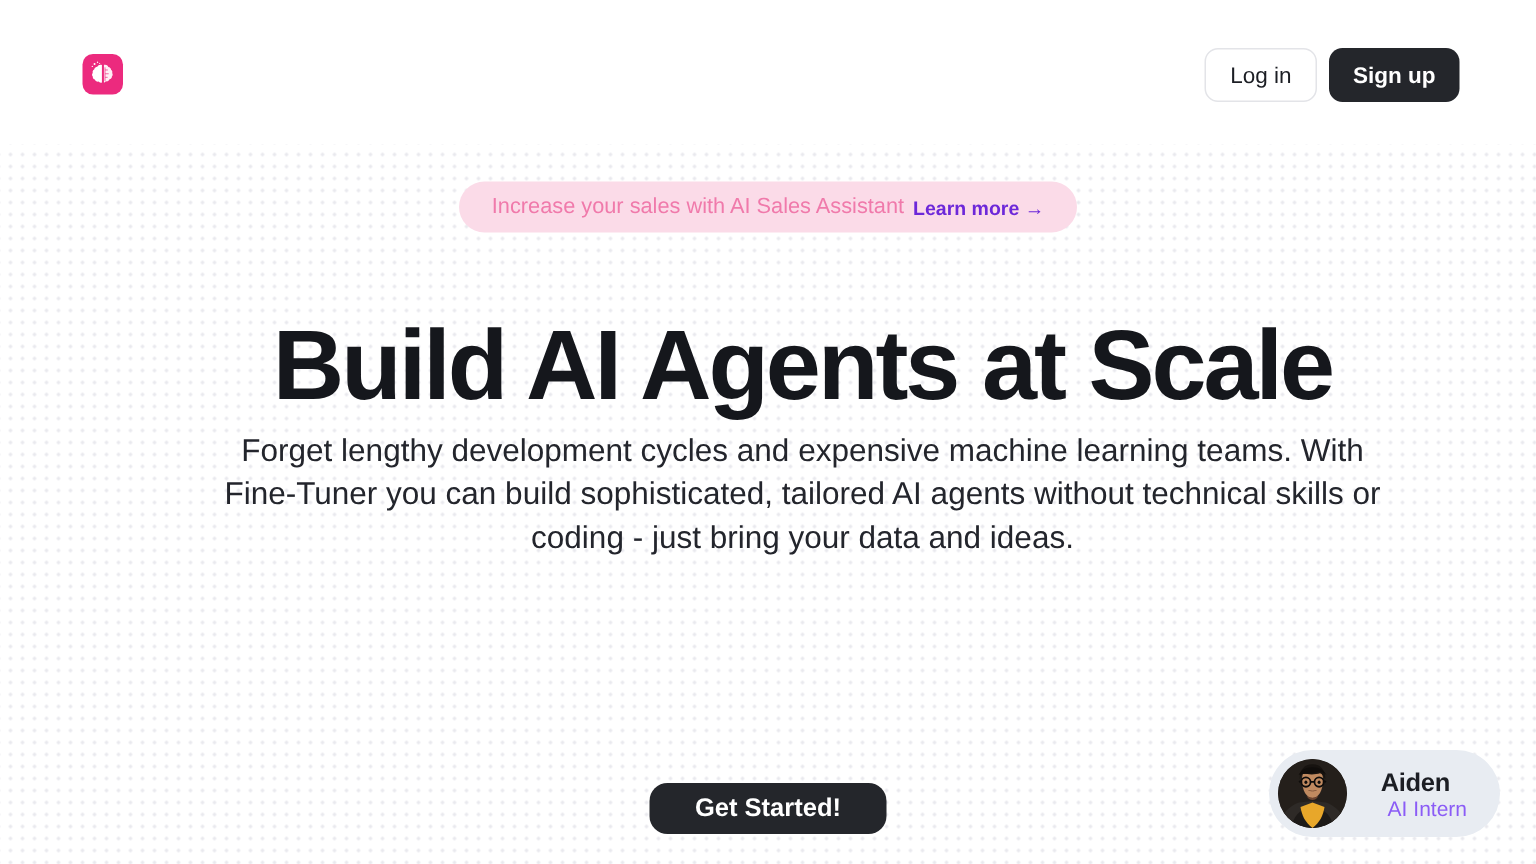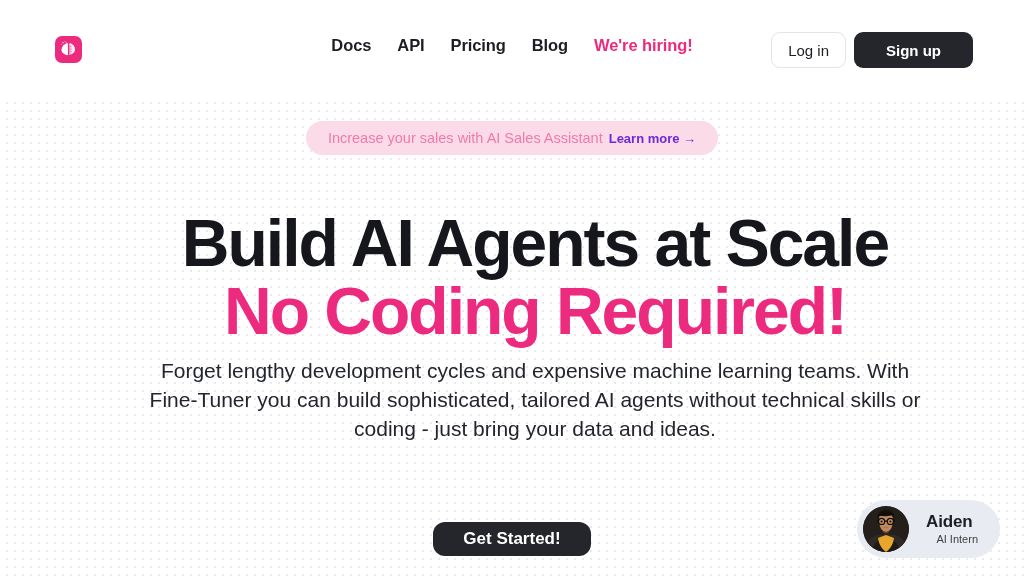--- a/index.html
+++ b/index.html
@@ -67,21 +67,21 @@
     border-radius: 9px;
     background: #ffffff;
     color: #1c1e24;
     font-family: "Liberation Sans", sans-serif;
     font-size: 15px; font-weight: 500;
     display: flex; align-items: center; justify-content: center;
     cursor: pointer;
     text-align: center;
   }
   #signup-button {
-    height: 36px; padding: 0 32px;
+    height: 36px; padding: 0 16px;
     border: none;
     border-radius: 9px;
     background: #24262b;
     color: #ffffff;
     font-family: "Liberation Sans", sans-serif;
     font-size: 15px; font-weight: 600;
     display: flex; align-items: center; justify-content: center;
     cursor: pointer;
   }
   
@@ -178,22 +178,22 @@
     background: #2a2520;
   }
   #chat-avatar svg { display: block; }
   #chat-name {
     font-size: 17px; font-weight: 700;
     color: #1c1e24; line-height: 19px;
     letter-spacing: -0.2px;
     text-align: center;
   }
   #chat-role {
-    font-size: 11px;
-    color: #404040; line-height: 16px; margin-left: 16px;
+    font-size: 14px;
+    color: #8b5cf6; line-height: 16px; margin-left: 16px;
   }
 </style>
 </head>
 <body>
 
 <div id="page">
 
   <div id="dot-grid"></div>
 
   <div id="header">
@@ -210,44 +210,36 @@
         </g>
         <g stroke="#ec2a7e" stroke-width="0.7" fill="none" opacity="0.85">
           <path d="M13.9 6.2v11.4"></path>
           <path d="M13.9 8.4h2.4"></path>
           <path d="M13.9 11.6h3.1"></path>
           <path d="M13.9 14.6h2.2"></path>
         </g>
       </svg>
     </div>
 
-    <nav id="main-nav">
-      <span class="nav-link">Docs</span>
-      <span class="nav-link">API</span>
-      <span class="nav-link">Pricing</span>
-      <span class="nav-link">Blog</span>
-      <span class="nav-link accent">We're hiring!</span>
-    </nav>
 
     <div id="auth-group">
       <button id="login-button">Log in</button>
       <button id="signup-button">Sign up</button>
     </div>
   </div>
 
   <div id="announcement-bar">
     <div id="announcement-pill">
       <span id="announcement-text">Increase your sales with AI Sales Assistant</span>
       <span id="announcement-link">Learn more →</span>
     </div>
   </div>
 
   <div id="hero">
     <div id="headline-line-1">Build AI Agents at Scale</div>
-    <div id="headline-line-2">No Coding Required!</div>
     <p id="hero-paragraph">Forget lengthy development cycles and expensive machine learning teams. With Fine-Tuner you can build sophisticated, tailored AI agents without technical skills or coding - just bring your data and ideas.</p>
   </div>
 
   <div id="cta-wrap">
     <button id="get-started-button">Get Started!</button>
   </div>
 
   <div id="chat-widget">
     <div id="chat-avatar">
       <svg width="46" height="46" viewBox="0 0 46 46" aria-hidden="true">

